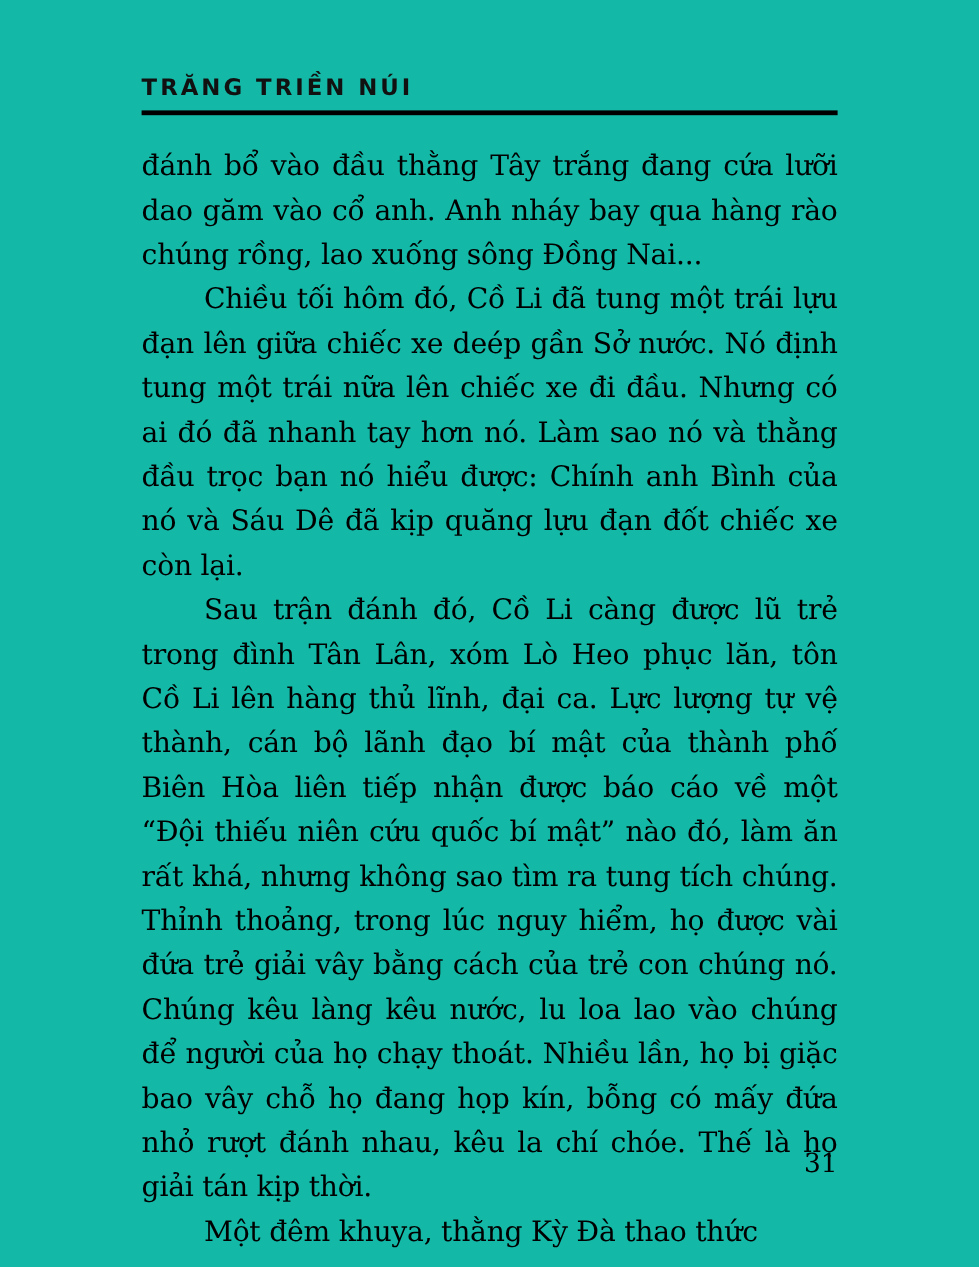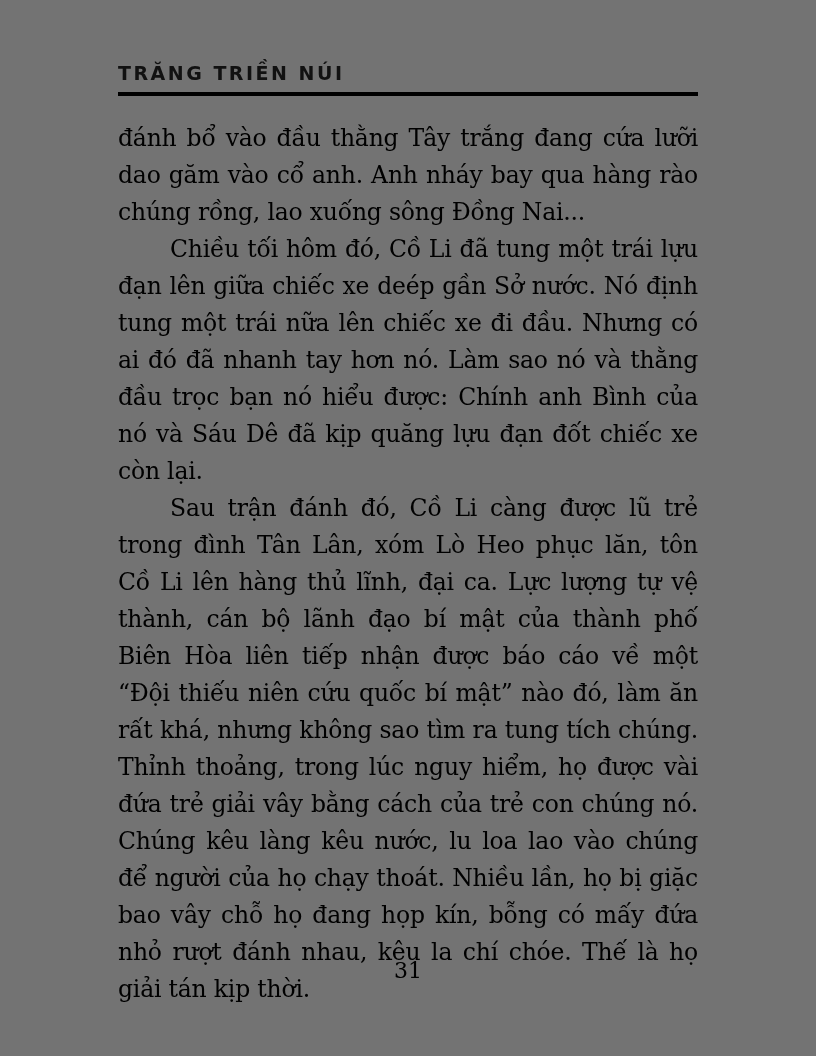--- a/index.html
+++ b/index.html
@@ -14,21 +14,21 @@
     color: #000000;
     position: relative;
     overflow: hidden;
   }
   .page {
     position: absolute;
     left: 0;
     top: 0;
     width: 816px;
     height: 1056px;
-    background: #737373;
+    background: #14b8a6;
   }
   .content {
     position: absolute;
     left: 118px;
     top: 62px;
     width: 580px;
   }
   .running-head {
     font-family: "DejaVu Sans", sans-serif;
     font-weight: bold;
@@ -57,37 +57,38 @@
     margin: 0 0 0 0;
   }
   .body-text p.indent {
     text-indent: 52px;
   }
   .folio {
     position: absolute;
     left: 118px;
     top: 958px;
     width: 580px;
-    text-align: center;
+    text-align: right;
     font-family: "DejaVu Serif", serif;
     font-size: 22px;
     color: #000000;
   }
 </style>
 </head>
 <body>
 
 <div class="page">
 
   <div class="content">
     <div class="running-head">TRĂNG TRIỀN NÚI</div>
     <div class="head-rule"></div>
 
     <div class="body-text">
       <p>đánh bổ vào đầu thằng Tây trắng đang cứa lưỡi dao găm vào cổ anh. Anh nháy bay qua hàng rào chúng rồng, lao xuống sông Đồng Nai...</p>
       <p class="indent">Chiều tối hôm đó, Cồ Li đã tung một trái lựu đạn lên giữa chiếc xe deép gần Sở nước. Nó định tung một trái nữa lên chiếc xe đi đầu. Nhưng có ai đó đã nhanh tay hơn nó. Làm sao nó và thằng đầu trọc bạn nó hiểu được: Chính anh Bình của nó và Sáu Dê đã kịp quăng lựu đạn đốt chiếc xe còn lại.</p>
       <p class="indent">Sau trận đánh đó, Cồ Li càng được lũ trẻ trong đình Tân Lân, xóm Lò Heo phục lăn, tôn Cồ Li lên hàng thủ lĩnh, đại ca. Lực lượng tự vệ thành, cán bộ lãnh đạo bí mật của thành phố Biên Hòa liên tiếp nhận được báo cáo về một “Đội thiếu niên cứu quốc bí mật” nào đó, làm ăn rất khá, nhưng không sao tìm ra tung tích chúng. Thỉnh thoảng, trong lúc nguy hiểm, họ được vài đứa trẻ giải vây bằng cách của trẻ con chúng nó. Chúng kêu làng kêu nước, lu loa lao vào chúng để người của họ chạy thoát. Nhiều lần, họ bị giặc bao vây chỗ họ đang họp kín, bỗng có mấy đứa nhỏ rượt đánh nhau, kêu la chí chóe. Thế là họ giải tán kịp thời.</p>
+      <p class="indent">Một đêm khuya, thằng Kỳ Đà thao thức</p>
     </div>
   </div>
 
   <div class="folio">31</div>
 
 </div>
 
 </body></html>

